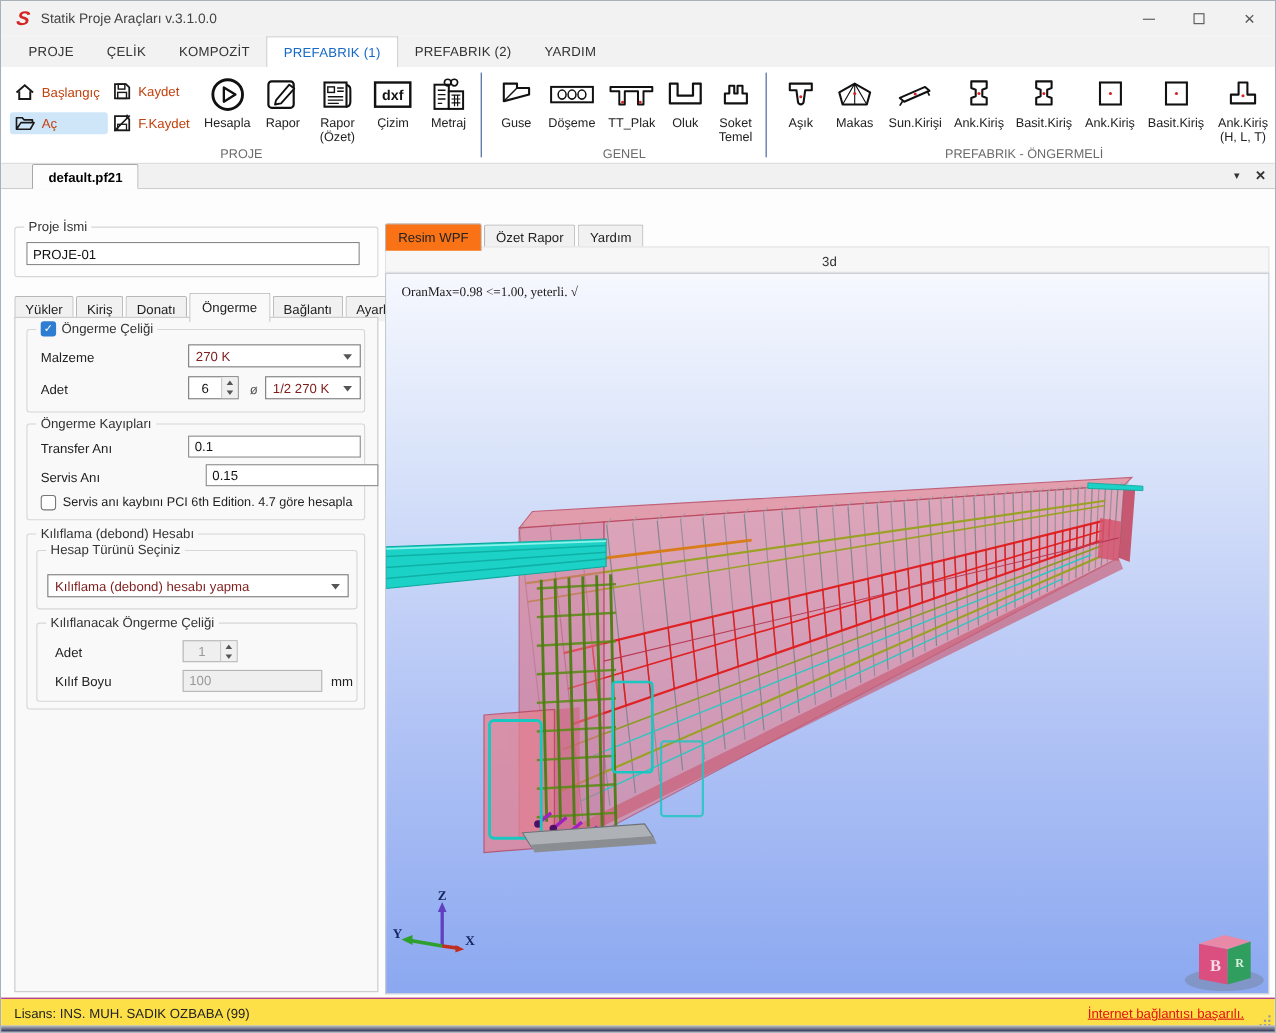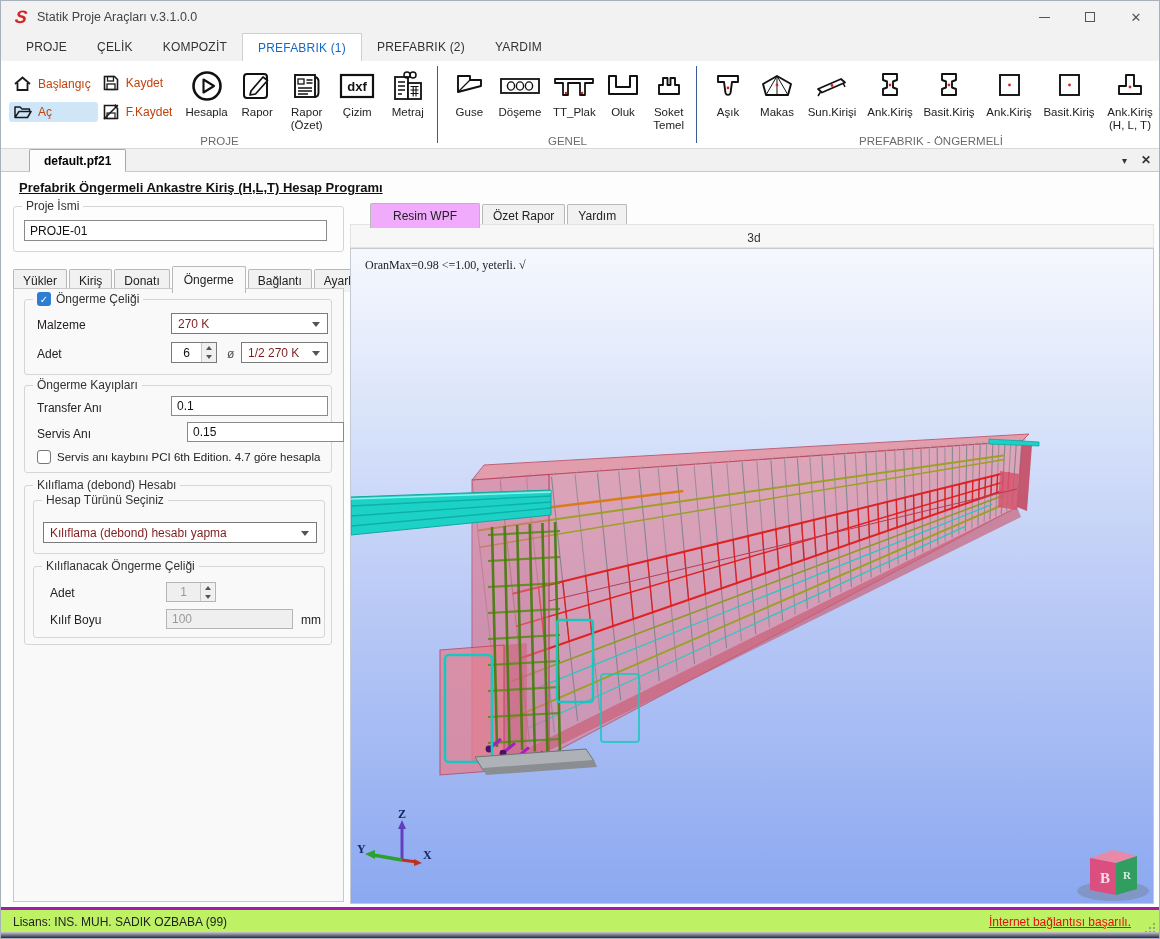--- a/index.html
+++ b/index.html
@@ -68,29 +68,29 @@
 
   
   .ftabs { position:absolute; left:12px; top:94px; display:flex; align-items:flex-end; }
   .ftab { padding:4px 9px; font-size:12px; color:#222; border:1px solid #b8b8b8; border-bottom:none; background:#f1f1f1; margin-right:2px; border-radius:2px 2px 0 0; }
   .ftab.active { background:#f9f9f9; padding:6px 11px; position:relative; z-index:2; margin-bottom:-1px; }
   .tp { position:absolute; left:12px; top:116px; width:331px; height:614px; border:1px solid #c9c9c9; background:#f9f9f9; }
 
   
   .vtabs { position:absolute; left:349px; top:31px; display:flex; align-items:flex-end; }
   .vtab { padding:4px 10px; font-size:12px; color:#222; border:1px solid #b8b8b8; border-bottom:none; background:#f1f1f1; margin-right:2px; border-radius:2px 2px 0 0; }
-  .vtab.active { background:#f0abfc; position:relative; z-index:2; margin-bottom:-1px; padding:5px 22px;margin-left:20px; }
+  .vtab.active { background:#f97316; position:relative; z-index:2; margin-bottom:-1px; padding:5px 11px; }
   .vtoolbar { position:absolute; left:349px; top:52px; width:804px; height:24px; background:#f7f7f7; border:1px solid #e3e3e3; display:flex; align-items:center; gap:4px; padding-left:4px;flex-direction:column; }
   .vdrag { width:3px; height:15px; border-left:2px dotted #9a9a9a; margin-right:5px; }
   .vbtn { font-size:12px; color:#333; padding:2px 8px; }
   .viewport { position:absolute; left:349px; top:76px; width:804px; height:656px; border:1px solid #c4cad2; background:linear-gradient(180deg,#f6f8fe 0%, #dde6fa 22%, #b9c9f6 55%, #8ba8f0 100%); overflow:hidden;font-family:Liberation Serif, serif; }
   .oran { position:absolute; left:14px; top:9px; font-size:12px; color:#1a1a1a; }
 
   
-  .statusbar { position:absolute; left:0; top:906px; right:0; height:27px; background:#bef264; border-top:3px solid #a21caf; display:flex; align-items:center; font-size:12px; color:#222; padding:0 12px; }
+  .statusbar { position:absolute; left:0; top:906px; right:0; height:27px; background:#fde047; border-top:1px solid #a21caf; display:flex; align-items:center; font-size:12px; color:#222; padding:0 12px; }
   .slink { margin-left:auto; color:#e01212; text-decoration:underline; margin-right:16px; }
   .grip { position:absolute; right:4px; bottom:5px; width:12px; height:12px; }
   .grip span { position:absolute; right:0; bottom:0; width:2px; height:2px; background:#9a9a9a; box-shadow:-4px 0 #9a9a9a,-8px 0 #9a9a9a,0 -4px #9a9a9a,-4px -4px #9a9a9a,0 -8px #9a9a9a; }
   .botedge { position:absolute; left:0; right:0; bottom:0; height:6px; background:linear-gradient(180deg,#c9c9c9,#23284e); }
 </style>
 </head>
 <body>
 
 <div class="win">
 
@@ -340,21 +340,20 @@
 
   <div class="docstrip">
     <div class="doctab">default.pf21</div>
     <div class="docstrip-btns">
       <span class="ds-arrow">▾</span>
       <span class="ds-close">✕</span>
     </div>
   </div>
 
   <div class="content">
-    <div class="heading">Prefabrik Öngermeli Ankastre Kiriş (H,L,T) Hesap Programı</div>
 
     <div class="gbox" style="left:12px; top:34px; width:331px; height:46px">
       <span class="glab">Proje İsmi</span>
       <input class="tin" style="position: absolute; left: 10px; top: 13px; width: 303px; height: 21px;" value="PROJE-01">
     </div>
 
     <div class="ftabs">
       <span class="ftab">Yükler</span>
       <span class="ftab">Kiriş</span>
       <span class="ftab">Donatı</span>

